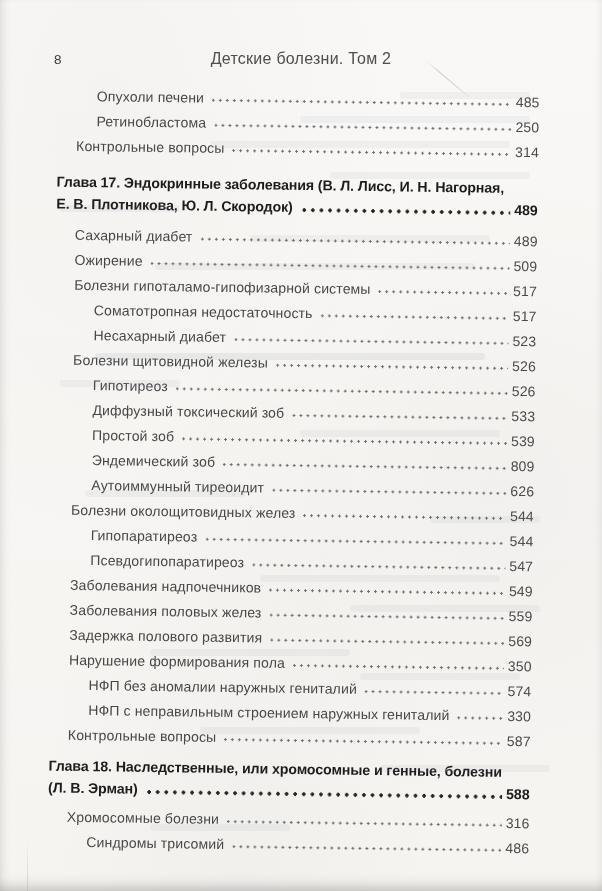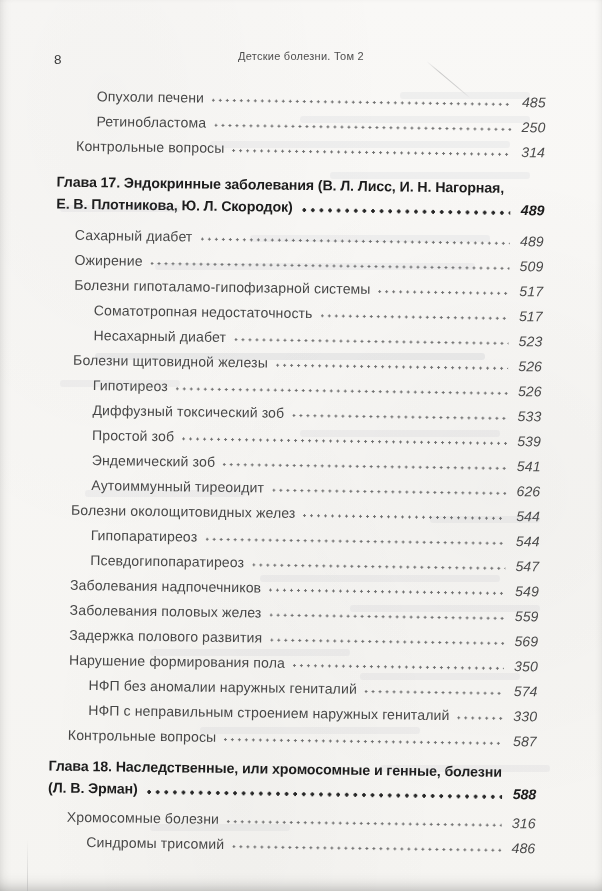--- a/index.html
+++ b/index.html
@@ -18,30 +18,30 @@
       linear-gradient(#f9f8f6,#f5f4f1);
     box-shadow:
       inset 0 -12px 16px -11px rgba(0,0,0,0.30),
       inset 10px 0 14px -12px rgba(0,0,0,0.16),
       inset -7px 0 12px -10px rgba(0,0,0,0.10),
       inset 0 5px 10px -9px rgba(0,0,0,0.07);
   }
   
   .hdr{position:absolute;top:50px;left:0;right:0;height:18px;}
   .pagenum{position:absolute;left:54px;top:2px;font-size:13.5px;color:#3c3c3c;letter-spacing:.3px;}
-  .running-title{text-align:center;font-size:11px;color:#4e4e4e;letter-spacing:.25px;}
+  .running-title{text-align:center;font-size:16px;color:#4e4e4e;letter-spacing:.25px;}
   
   .toc{
     position:absolute;top:86px;left:0;right:0;
     transform:rotate(0.8deg);transform-origin:50% 0;
     color:#474747;
   }
   .row{display:flex;align-items:flex-end;height:25px;padding-right:56px;font-size:14px;letter-spacing:.15px;}
   .row .lbl{white-space:nowrap;padding-bottom:4px;}
-  .row .num{padding-bottom:4px;min-width:30px;text-align:right;color:#4a4a4a;font-style:italic;}
+  .row .num{padding-bottom:4px;min-width:30px;text-align:left;color:#4a4a4a;}
   .dots{flex:1 1 auto;align-self:stretch;position:relative;margin:0 2px 0 6px;}
   .dots::after{
     content:"";position:absolute;left:2px;right:2px;bottom:8px;height:3px;
     background-image:radial-gradient(circle at 1.5px 1.5px,#6f6f6f 1.02px,rgba(0,0,0,0) 1.4px);
     background-size:7px 3px;background-repeat:repeat-x;
   }
   .lvl1{padding-left:77px;}
   .lvl2{padding-left:97px;}
   .chapter{margin-top:14px;margin-bottom:8px;color:#1c1c1c;font-weight:bold;}
   .ch1{padding-left:58px;padding-right:56px;font-size:14.2px;line-height:21px;white-space:nowrap;letter-spacing:-0.1px;}
@@ -142,21 +142,21 @@
         <span class="num">533</span>
       </div>
       <div class="row lvl2">
         <span class="lbl">Простой зоб</span>
         <span class="dots"></span>
         <span class="num">539</span>
       </div>
       <div class="row lvl2">
         <span class="lbl">Эндемический зоб</span>
         <span class="dots"></span>
-        <span class="num">541</span>
+        <span class="num">809</span>
       </div>
       <div class="row lvl2">
         <span class="lbl">Аутоиммунный тиреоидит</span>
         <span class="dots"></span>
         <span class="num">626</span>
       </div>
       <div class="row lvl1">
         <span class="lbl">Болезни околощитовидных желез</span>
         <span class="dots"></span>
         <span class="num">544</span>

